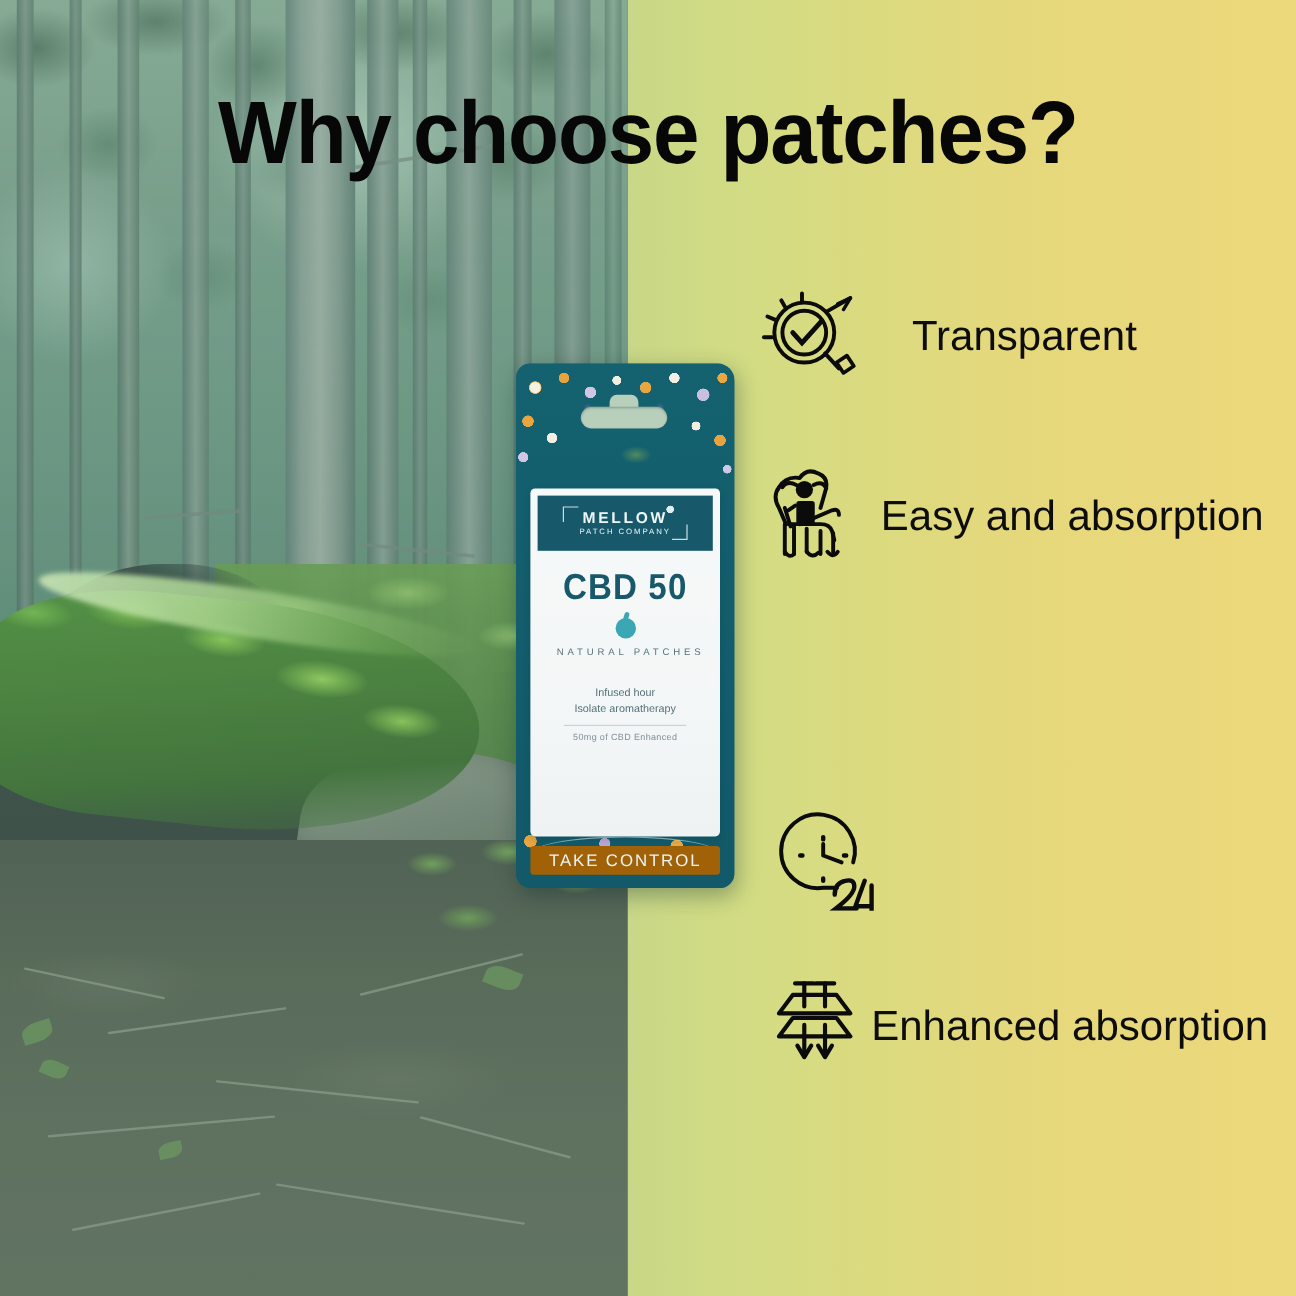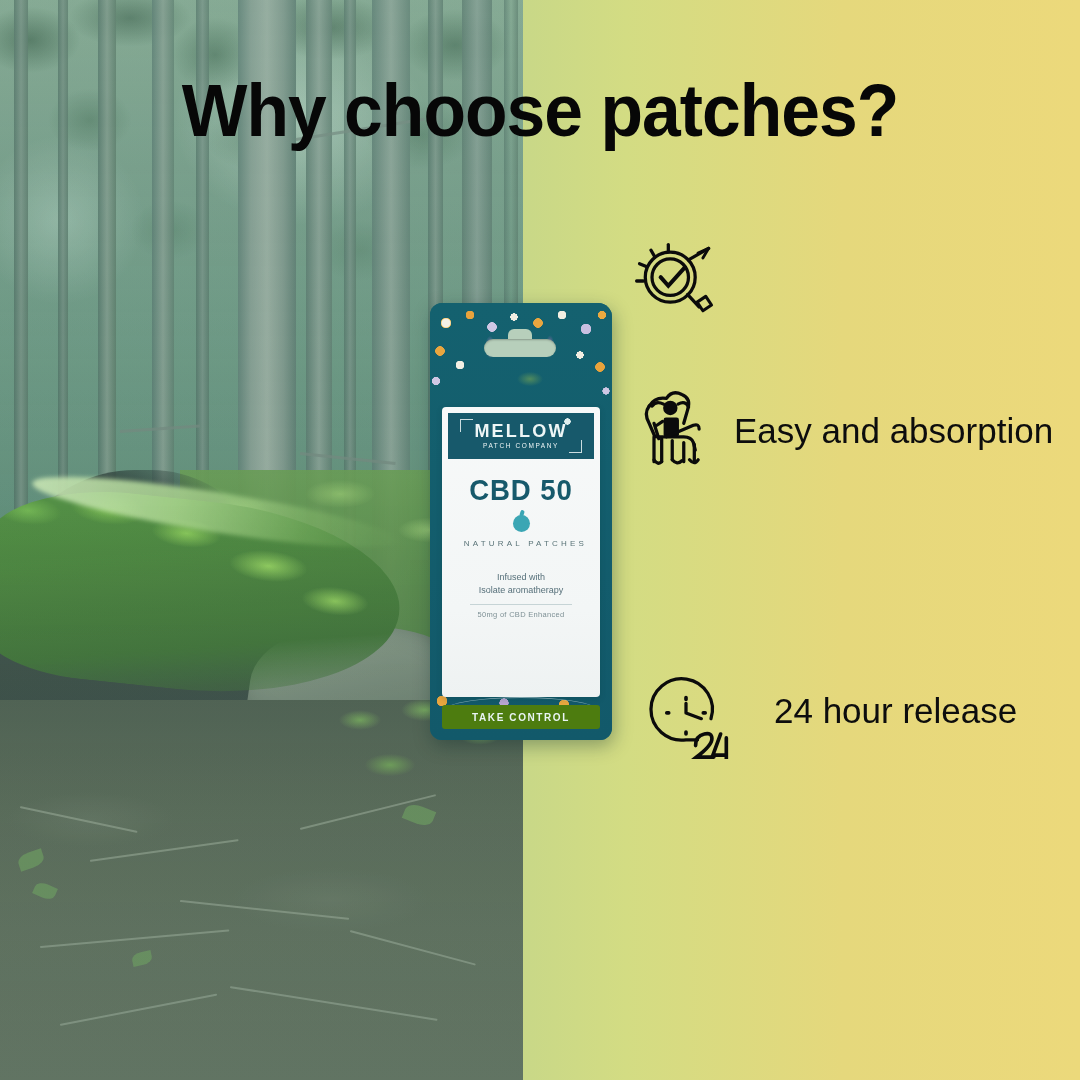--- a/index.html
+++ b/index.html
@@ -216,21 +216,21 @@
     background:linear-gradient(180deg,#f7f9f9 0%,#f3f6f6 70%,#eef2f2 100%);
     border-radius:4px;
     box-shadow:0 2px 6px rgba(10,50,55,.2);
     overflow:hidden;
   }
   .brandbar{
     position:absolute;left:6px;top:6px;width:146px;height:46px;
     background:#17596b;display:flex;align-items:center;justify-content:center;
   }
   .brand-wrap{position:relative;text-align:center;color:#eef6f6;}
-  .brand-name{font-size:18px;letter-spacing:2.2px;font-weight:bold;line-height:1;}
+  .brand-name{font-size:13px;letter-spacing:2.2px;font-weight:bold;line-height:1;}
   .brand-sub{font-size:6.5px;letter-spacing:1.6px;margin-top:3px;line-height:1;}
   .brand-corner{position:absolute;width:12px;height:12px;border:1px solid rgba(235,245,245,.85);}
   .bc-tl{left:-14px;top:-3px;border-right:none;border-bottom:none;}
   .bc-br{right:-14px;bottom:-3px;border-left:none;border-top:none;}
   .brand-leaf{position:absolute;right:-4px;top:-5px;width:9px;height:9px;
     background:radial-gradient(circle at 50% 50%,#dfeeee 48%,transparent 52%);}
   .prod-name{
     position:absolute;left:0;top:66px;width:158px;text-align:center;
     font-size:30px;font-weight:bold;color:#17596b;letter-spacing:1px;
     transform:scaleX(.92);
@@ -265,23 +265,23 @@
   }
   .badge-mid{font-size:8.5px;font-weight:bold;line-height:1;}
   .badge-top,.badge-bot{position:absolute;left:0;width:34px;text-align:center;font-size:4.2px;letter-spacing:.5px;}
   .badge-top{top:4.5px;}
   .badge-bot{bottom:4.5px;}
   .stopwatch{width:13px;height:13px;border-radius:50%;border:1.4px solid #eaf7f8;position:relative;}
   .stopwatch:before{content:"";position:absolute;left:4.5px;top:-3.5px;width:4px;height:3px;background:#eaf7f8;border-radius:1px;}
   .stopwatch:after{content:"";position:absolute;left:5.2px;top:2.4px;width:1.2px;height:4.6px;background:#eaf7f8;transform-origin:bottom center;transform:rotate(38deg);}
   .footer{
     position:absolute;left:12px;top:402px;width:158px;height:24px;
-    background:#4d7c0f;border-radius:3px;
+    background:#a16207;border-radius:3px;
     display:flex;align-items:center;justify-content:center;
-    color:#e9f4f4;font-size:10px;letter-spacing:1.6px;font-weight:bold;
+    color:#e9f4f4;font-size:14px;letter-spacing:1.6px;
   }
   .footer-arc{
     position:absolute;left:12px;top:394px;width:158px;height:14px;
     border-top:1.2px solid rgba(240,250,250,.5);
     border-radius:50% 50% 0 0/100% 100% 0 0;
   }
 
   
   .benefits{position:absolute;left:620px;top:0;width:460px;height:1080px;}
   .row{position:absolute;display:flex;align-items:center;}
@@ -373,21 +373,21 @@
             <div class="brand-leaf"></div>
             <div class="brand-sub">PATCH COMPANY</div>
           </div>
         </div>
 
         <div class="prod-name">CBD 50</div>
         <div class="prod-dot"></div>
         <div class="prod-sub">NATURAL PATCHES</div>
 
         <div class="infuse">
-          <span>Infused with</span><br>
+          <span>Infused hour</span><br>
           <span>Isolate aromatherapy</span>
         </div>
         <div class="rule"></div>
         <div class="dose">50mg of CBD Enhanced</div>
 
       </div>
 
       <div class="footer-arc"></div>
       <div class="footer">TAKE CONTROL</div>
     </div>
@@ -404,20 +404,21 @@
           <path d="M63 28 L84 16"></path>
           <path d="M84 16 L78 26 M84 16 L73 21" stroke-width="3"></path>
           <path d="M62 64 L74 77"></path>
           <path d="M72 72 l9 -6 6 9 -9 6 z" stroke-width="3.2" stroke-linejoin="round"></path>
           <path d="M42 12 L42 19"></path>
           <path d="M24 18 L28 25"></path>
           <path d="M12 32 L19 35"></path>
           <path d="M9 50 L16 50"></path>
         </g>
       </svg>
+      <div class="blabel">Transparent</div>
     </div>
 
     <div class="row r2">
       <svg class="ico" viewBox="0 0 100 100">
         <g fill="none" stroke="#0b0b0b" stroke-width="3.4" stroke-linejoin="round" stroke-linecap="round">
           <path d="M20 24 q6 -10 18 -8 q6 -9 16 -4 q10 4 6 16 l-4 14"></path>
           <path d="M20 24 q-6 8 0 18 l6 14"></path>
           <circle cx="42" cy="26" r="7.5" fill="#0b0b0b" stroke="none"></circle>
           <path d="M35 22 q-8 -4 -12 2"></path>
           <path d="M50 22 q8 -4 11 3"></path>
@@ -437,18 +438,30 @@
     <div class="row r4">
       <svg class="ico" viewBox="0 0 100 100">
         <g fill="none" stroke="#0b0b0b" stroke-width="3.4" stroke-linecap="round">
           <path d="M76 58 A32 32 0 1 0 50 80 L62 80"></path>
           <path d="M50 36 L50 38 M68 52 L70 52 M50 72 L50 74 M30 52 L32 52" stroke-width="3.8"></path>
           <path d="M50 52 L50 42 M50 52 L66 58" stroke-width="3.4"></path>
           <path d="M60 86 q0 -10 9 -12 q8 -2 8 5 q0 7 -16 19 l18 0" stroke-width="3.8" fill="none"></path>
           <path d="M92 78 L92 102 M92 96 L78 96 L86 74" stroke-width="3.8"></path>
         </g>
       </svg>
-      <div class="blabel">24 hour release</div>
-    </div>
-
+    </div>
+
+    <div class="row r5">
+      <svg class="ico" viewBox="0 0 100 100">
+        <g fill="none" stroke="#0b0b0b" stroke-width="3.6" stroke-linecap="round" stroke-linejoin="round">
+          <path d="M22 38 L34 22 L72 22 L84 38 Z"></path>
+          <path d="M22 58 L34 42 L72 42 L84 58 Z"></path>
+          <path d="M44 12 L44 32 M62 12 L62 32"></path>
+          <path d="M36 12 L52 12 M54 12 L70 12"></path>
+          <path d="M44 48 L44 74 M62 48 L62 74"></path>
+          <path d="M38 66 L44 76 L50 66 M56 66 L62 76 L68 66"></path>
+        </g>
+      </svg>
+      <div class="blabel">Enhanced absorption</div>
+    </div>
 
   </div>
 </div>
 
 </body></html>

